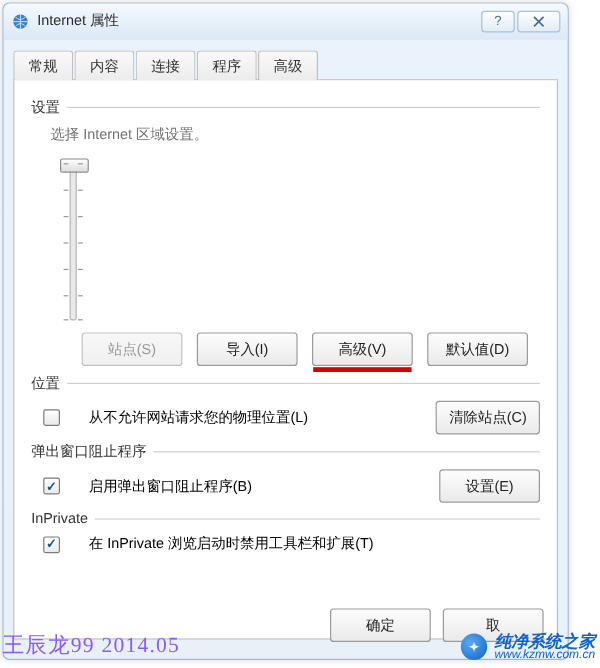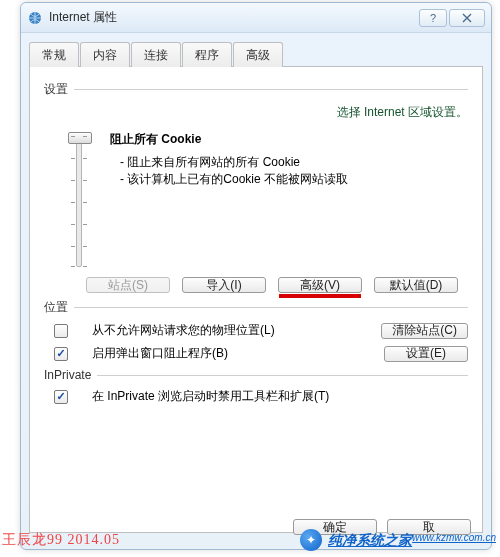--- a/index.html
+++ b/index.html
@@ -1,19 +1,19 @@
 <!DOCTYPE html>
 <html><head>
 <meta charset="utf-8">
 <style>
   * { box-sizing: border-box; margin: 0; padding: 0; }
   html, body { width: 500px; height: 557px; font-family: "Microsoft YaHei", Tahoma, Arial, sans-serif; font-size: 12px; background: #fff; overflow: hidden; }
 
   .window {
-    position: absolute; left: 20px; top: 2px; width: 472px; height: 548px;
+    position: absolute; left: 2px; top: 2px; width: 472px; height: 548px;
     background: linear-gradient(to bottom, #eaf3fb 0%, #e8f0f8 100%);
     border: 1px solid #9fb9d3; border-radius: 6px;
     box-shadow: 0 0 6px rgba(0,0,0,.15);
   }
   .titlebar {
     height: 30px; display: flex; align-items: center; padding: 0 6px;
     background: linear-gradient(to bottom, #f4f9fe, #dce9f6);
     border-bottom: 1px solid #c7d7e6; border-radius: 6px 6px 0 0;
   }
   .titlebar .icon { width: 16px; height: 16px; margin-right: 6px; display:flex;align-items:center;justify-content:center; }
@@ -43,21 +43,21 @@
 
   .panel {
     margin: 0 8px 8px 8px; background: #fff; border: 1px solid #bfbfbf; border-top: none;
     padding: 10px 14px 8px 14px; height: 466px; position: relative;
   }
 
   .section-header { display:flex; align-items:center; margin: 4px 0 6px 0; }
   .section-header .lbl { color:#333; margin-right:6px; white-space:nowrap;text-align:center; }
   .section-header .rule { flex:1; height:1px; background:#cfcfcf; }
 
-  .desc { margin: 2px 0 6px 16px; color:#14532d;text-align:right; }
+  .desc { margin: 2px 0 6px 16px; color:#737373; }
 
   .slider-row { display:flex; align-items:flex-start; margin-left: 16px; }
   .slider-col { width: 38px; display:flex; flex-direction:column; align-items:center; }
   .slider-track {
     width: 6px; height: 132px; background:#e9e9e9; border:1px solid #b5b5b5; border-radius:2px;
     position: relative; margin-top: 8px;
   }
   .slider-thumb {
     position:absolute; left:-9px; top:-4px; width:24px; height:12px;
     background: linear-gradient(to bottom,#fefefe,#dcdcdc);
@@ -65,21 +65,21 @@
   }
   .slider-tick { position:absolute; left:-6px; width:4px; height:1px; background:#9a9a9a; }
   .slider-tickR { position:absolute; right:-6px; width:4px; height:1px; background:#9a9a9a; }
 
   .slider-text { flex:1; margin-left: 12px; }
   .slider-text .bold { font-weight: bold; margin: 4px 0 6px 0; }
   .slider-text .dash { margin-left: 10px; }
 
   .btn-row { display:flex; gap: 12px; margin: 10px 0 6px 42px; }
   .btn {
-    min-width: 84px; height: 16px; padding: 0 10px;
+    min-width: 84px; height: 28px; padding: 0 10px;
     background: linear-gradient(to bottom,#fdfdfd,#eaeaea);
     border:1px solid #9a9a9a; border-radius:3px;
     display:flex; align-items:center; justify-content:center;
     font-size:12px; color:#222; cursor:default;text-align:right;
   }
   .btn.disabled { color:#9a9a9a; border-color:#c0c0c0; background:linear-gradient(to bottom,#f7f7f7,#f0f0f0); }
   .underlineRed { position:relative; }
   .underlineRed::after { content:""; position:absolute; left:0; right:0; bottom:-6px; height:4px; background:#d60000; }
 
   .chk-row { display:flex; align-items:center; margin: 4px 0 6px 10px; gap:24px; }
@@ -88,21 +88,21 @@
     background: linear-gradient(to bottom,#fff,#eaeaea);
     display:flex; align-items:center; justify-content:center; font-size:11px; color:#1a4f9c;
   }
   .chk.checked::after { content:"✓"; font-weight:bold; }
 
   .right-btn { margin-left:auto; margin-right: 0; }
   
   .dialog-btns-outer { position:absolute; right:20px; bottom:14px; display:flex; gap:10px; }
 
   
-  .wm-left { position:absolute; left:2px; bottom:8px; color:#ef4444; font-size:14px; font-family: SimSun, serif; letter-spacing:1px; }
+  .wm-left { position:absolute; left:2px; bottom:8px; color:#8b5cf6; font-size:18px; font-family: SimSun, serif; letter-spacing:1px; }
   .wm-right {
     position:absolute; right:4px; bottom:6px; display:flex; align-items:center; gap:6px;
     color:#0f63c9; font-size:14px; font-style:italic;
   }
   .wm-right .logo {
     width:22px; height:22px; border-radius:50%;
     background: radial-gradient(circle at 35% 35%, #5aa8f2, #0f63c9);
     display:flex;align-items:center;justify-content:center;color:#fff;font-size:12px;font-style:normal;
   }
 </style>
@@ -157,44 +157,43 @@
           <span class="slider-tick" style="top:66px"></span>
             <span class="slider-tickR" style="top:66px"></span>
           <span class="slider-tick" style="top:88px"></span>
             <span class="slider-tickR" style="top:88px"></span>
           <span class="slider-tick" style="top:110px"></span>
             <span class="slider-tickR" style="top:110px"></span>
           <span class="slider-tick" style="top:130px"></span>
             <span class="slider-tickR" style="top:130px"></span>
         </div>
       </div>
-      <div class="slider-text">
-        <div class="bold">阻止所有 Cookie</div>
-        <div class="dash">- 阻止来自所有网站的所有 Cookie</div>
-        <div class="dash">- 该计算机上已有的Cookie 不能被网站读取</div>
-      </div>
     </div>
 
     <div class="btn-row">
       <div class="btn disabled">站点(S)</div>
       <div class="btn">导入(I)</div>
       <div class="btn underlineRed">高级(V)</div>
       <div class="btn">默认值(D)</div>
     </div>
 
     <div class="section-header">
       <span class="lbl">位置</span>
       <span class="rule"></span>
     </div>
     <div class="chk-row">
       <span class="chk"></span>
       <span>从不允许网站请求您的物理位置(L)</span>
       <div class="btn right-btn">清除站点(C)</div>
     </div>
 
+    <div class="section-header">
+      <span class="lbl">弹出窗口阻止程序</span>
+      <span class="rule"></span>
+    </div>
     <div class="chk-row">
       <span class="chk checked"></span>
       <span>启用弹出窗口阻止程序(B)</span>
       <div class="btn right-btn">设置(E)</div>
     </div>
 
     <div class="section-header">
       <span class="lbl">InPrivate</span>
       <span class="rule"></span>
     </div>
@@ -207,17 +206,17 @@
 
   <div class="dialog-btns-outer">
     <div class="btn">确定</div>
     <div class="btn">取</div>
   </div>
 </div>
 
 <div class="wm-left">王辰龙99 2014.05</div>
 <div class="wm-right">
   <span class="logo">✦</span>
-  <span style="display:flex;flex-direction:row;line-height:1;text-decoration:underline;">
+  <span style="display:flex;flex-direction:column;line-height:1;">
     <span style="font-weight:bold;">纯净系统之家</span>
     <span style="font-size:10px;">www.kzmw.com.cn</span>
   </span>
 </div>
 
 </body></html>

